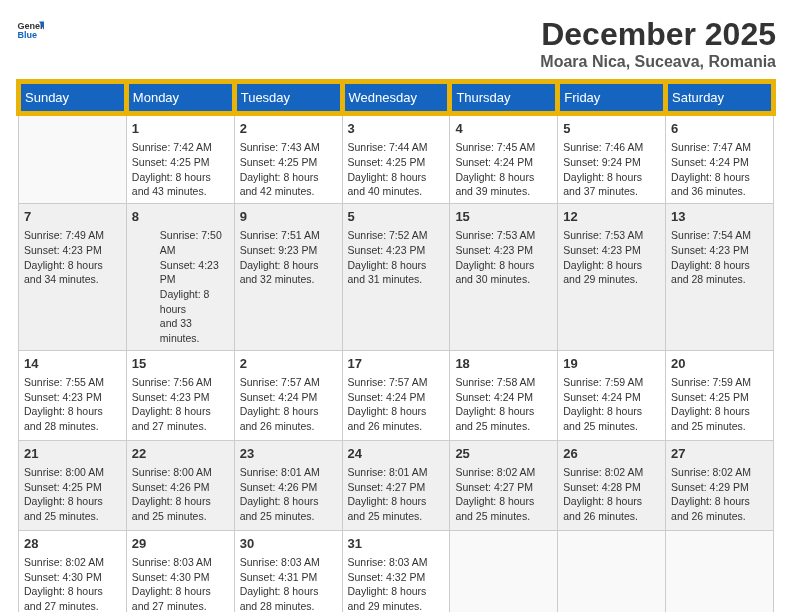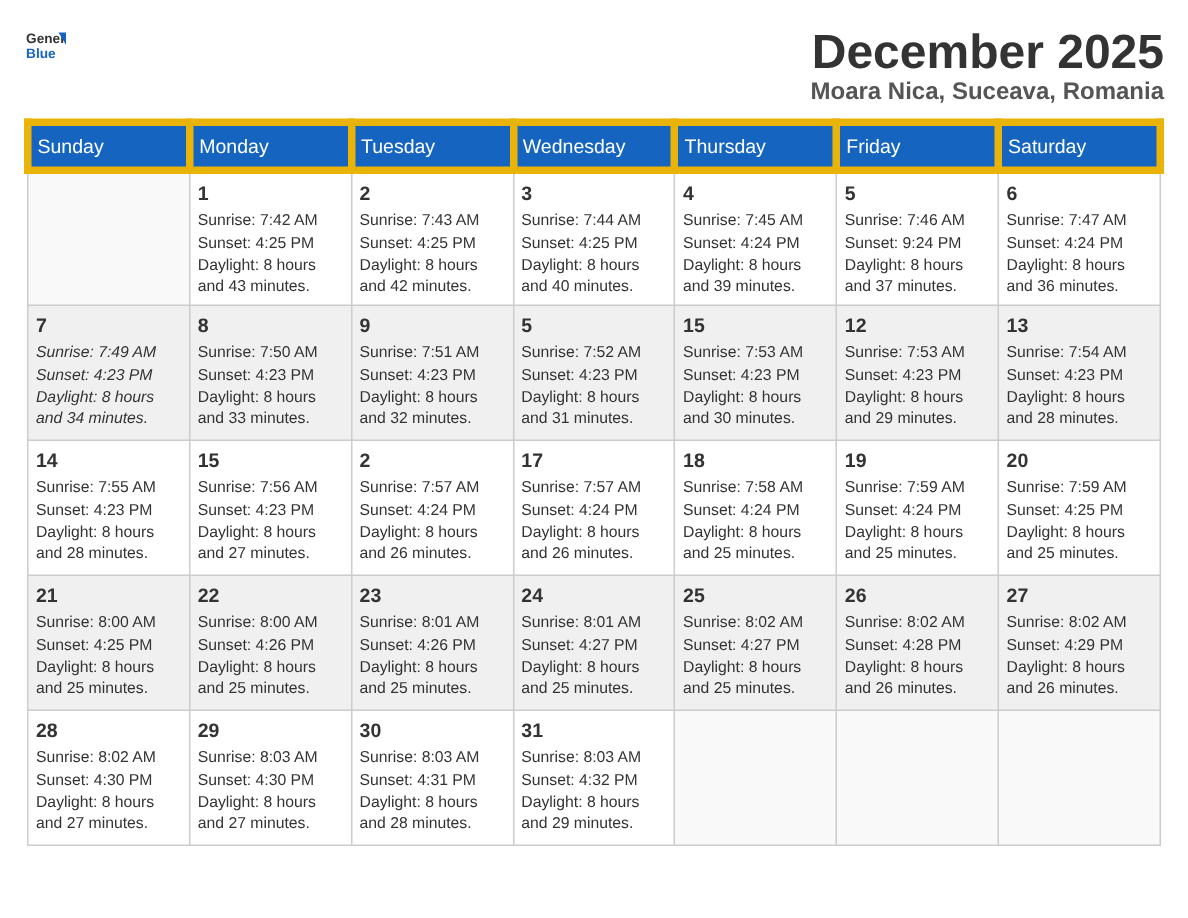--- a/index.html
+++ b/index.html
@@ -153,36 +153,36 @@
           <span class="day-number">6</span>
           <div class="day-info" style="white-space: pre-line;">Sunrise: 7:47 AM
 Sunset: 4:24 PM
 Daylight: 8 hours
 and 36 minutes.</div>
         </td>
       </tr>
       <tr class="row-shaded">
         <td>
           <span class="day-number">7</span>
-          <div class="day-info" style="white-space: pre-line; font-style: italic;">Sunrise: 7:49 AM
+          <div class="day-info" style="white-space: pre-line;">Sunrise: 7:49 AM
 Sunset: 4:23 PM
 Daylight: 8 hours
 and 34 minutes.</div>
         </td>
         <td>
           <span class="day-number">8</span>
-          <div class="day-info" style="white-space: pre-line;">Sunrise: 7:50 AM
+          <div class="day-info" style="white-space: pre-line; margin-left: 28px;">Sunrise: 7:50 AM
 Sunset: 4:23 PM
 Daylight: 8 hours
 and 33 minutes.</div>
         </td>
         <td>
           <span class="day-number">9</span>
           <div class="day-info" style="white-space: pre-line;">Sunrise: 7:51 AM
-Sunset: 4:23 PM
+Sunset: 9:23 PM
 Daylight: 8 hours
 and 32 minutes.</div>
         </td>
         <td>
           <span class="day-number">5</span>
           <div class="day-info" style="white-space: pre-line;">Sunrise: 7:52 AM
 Sunset: 4:23 PM
 Daylight: 8 hours
 and 31 minutes.</div>
         </td>

